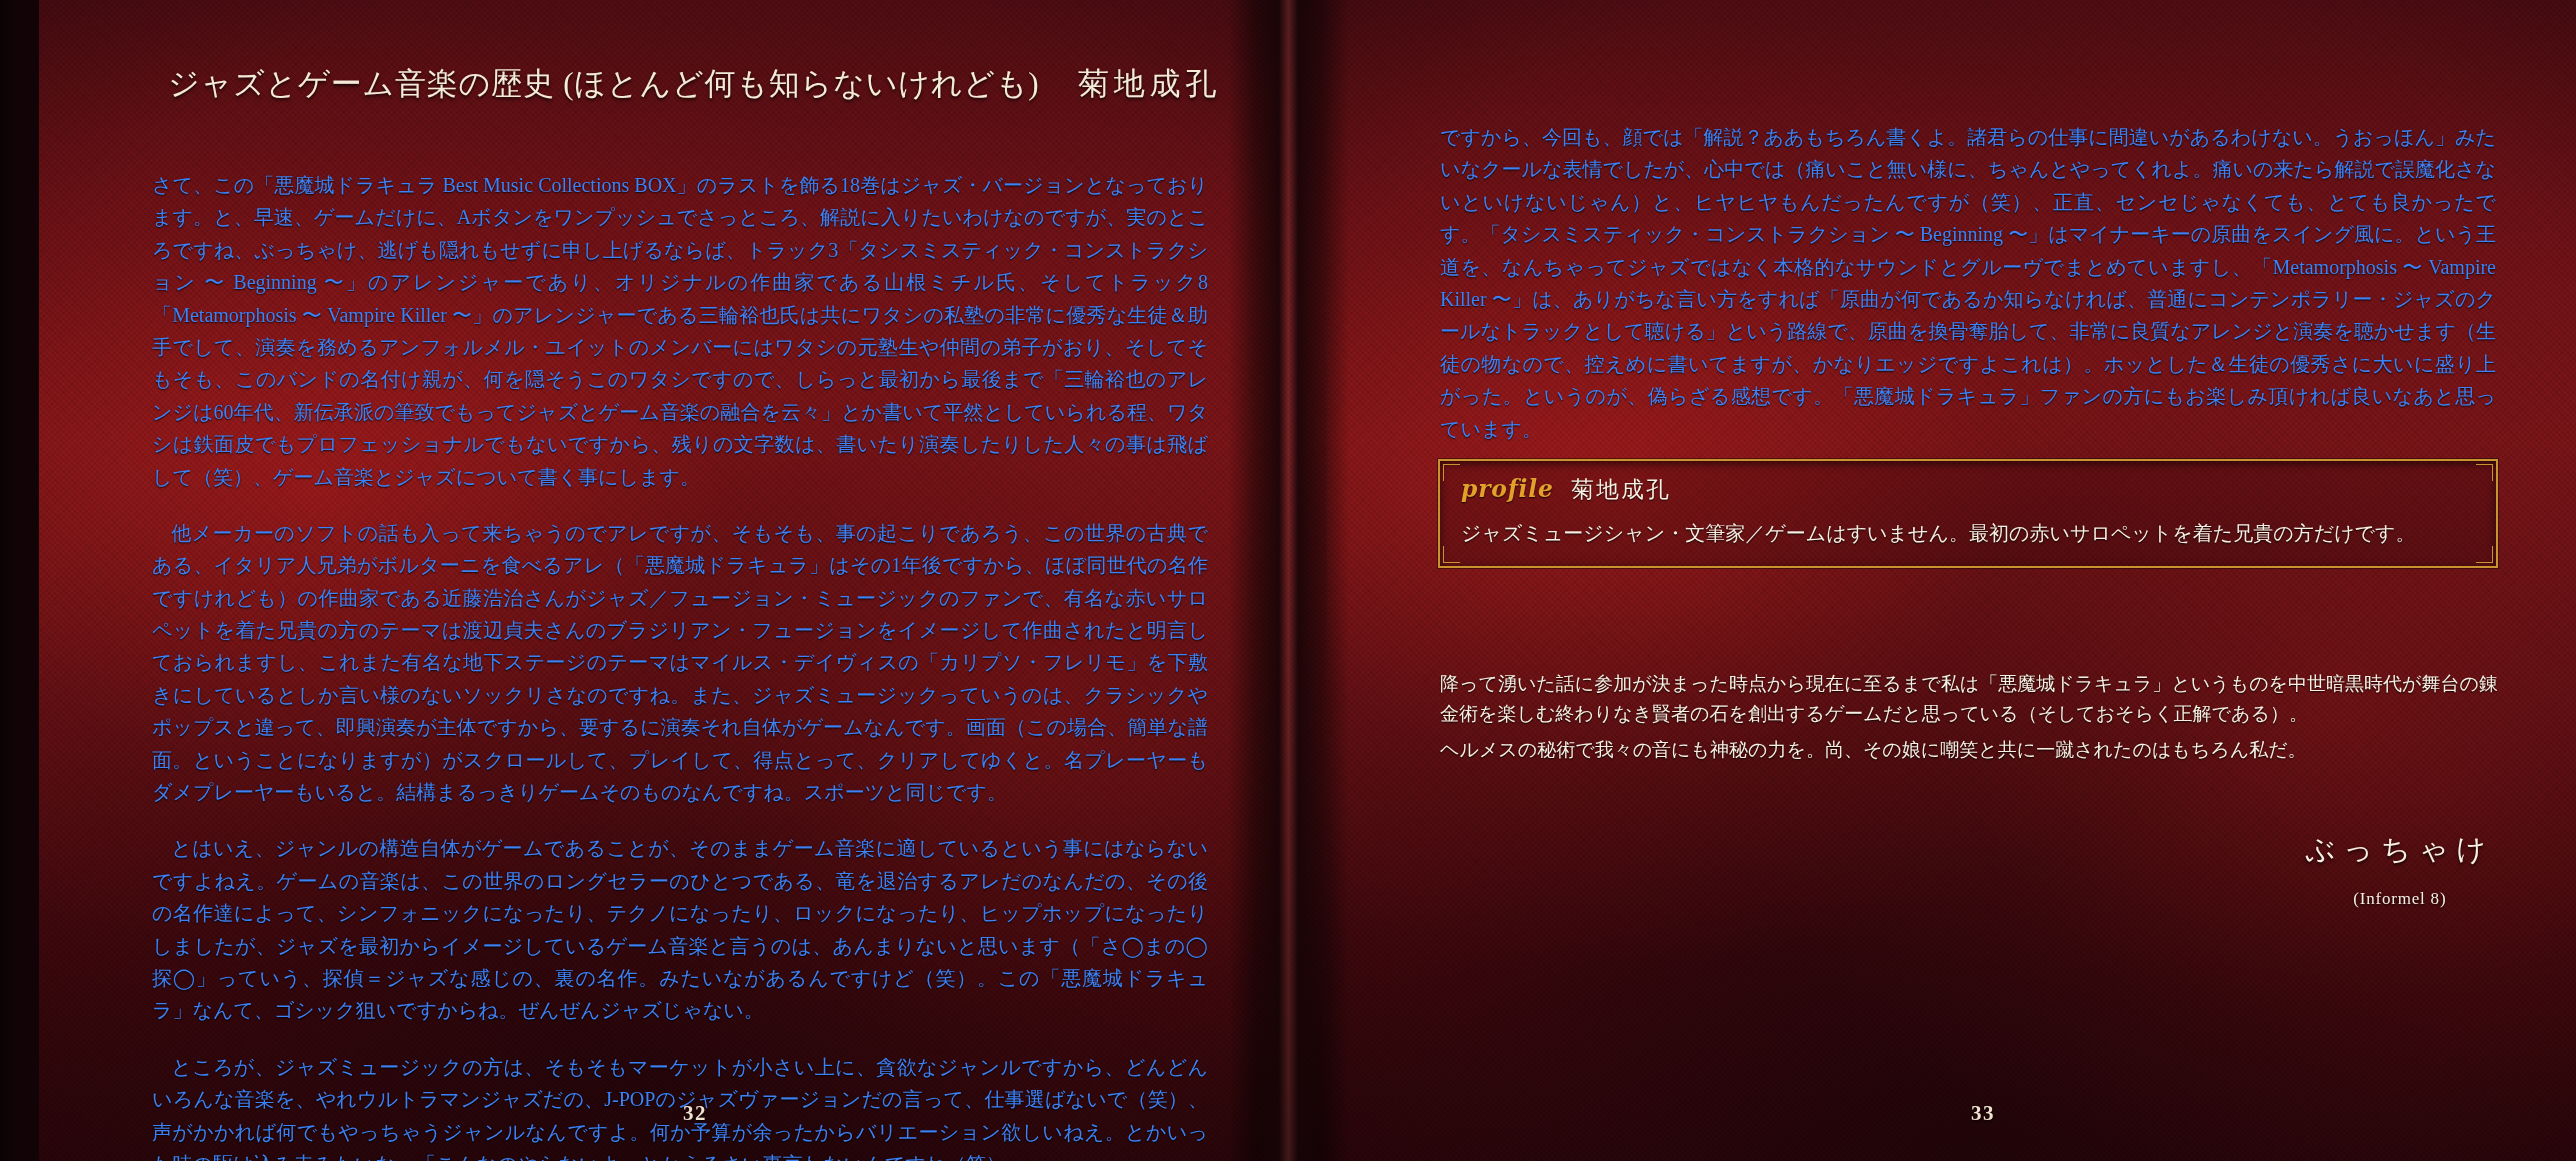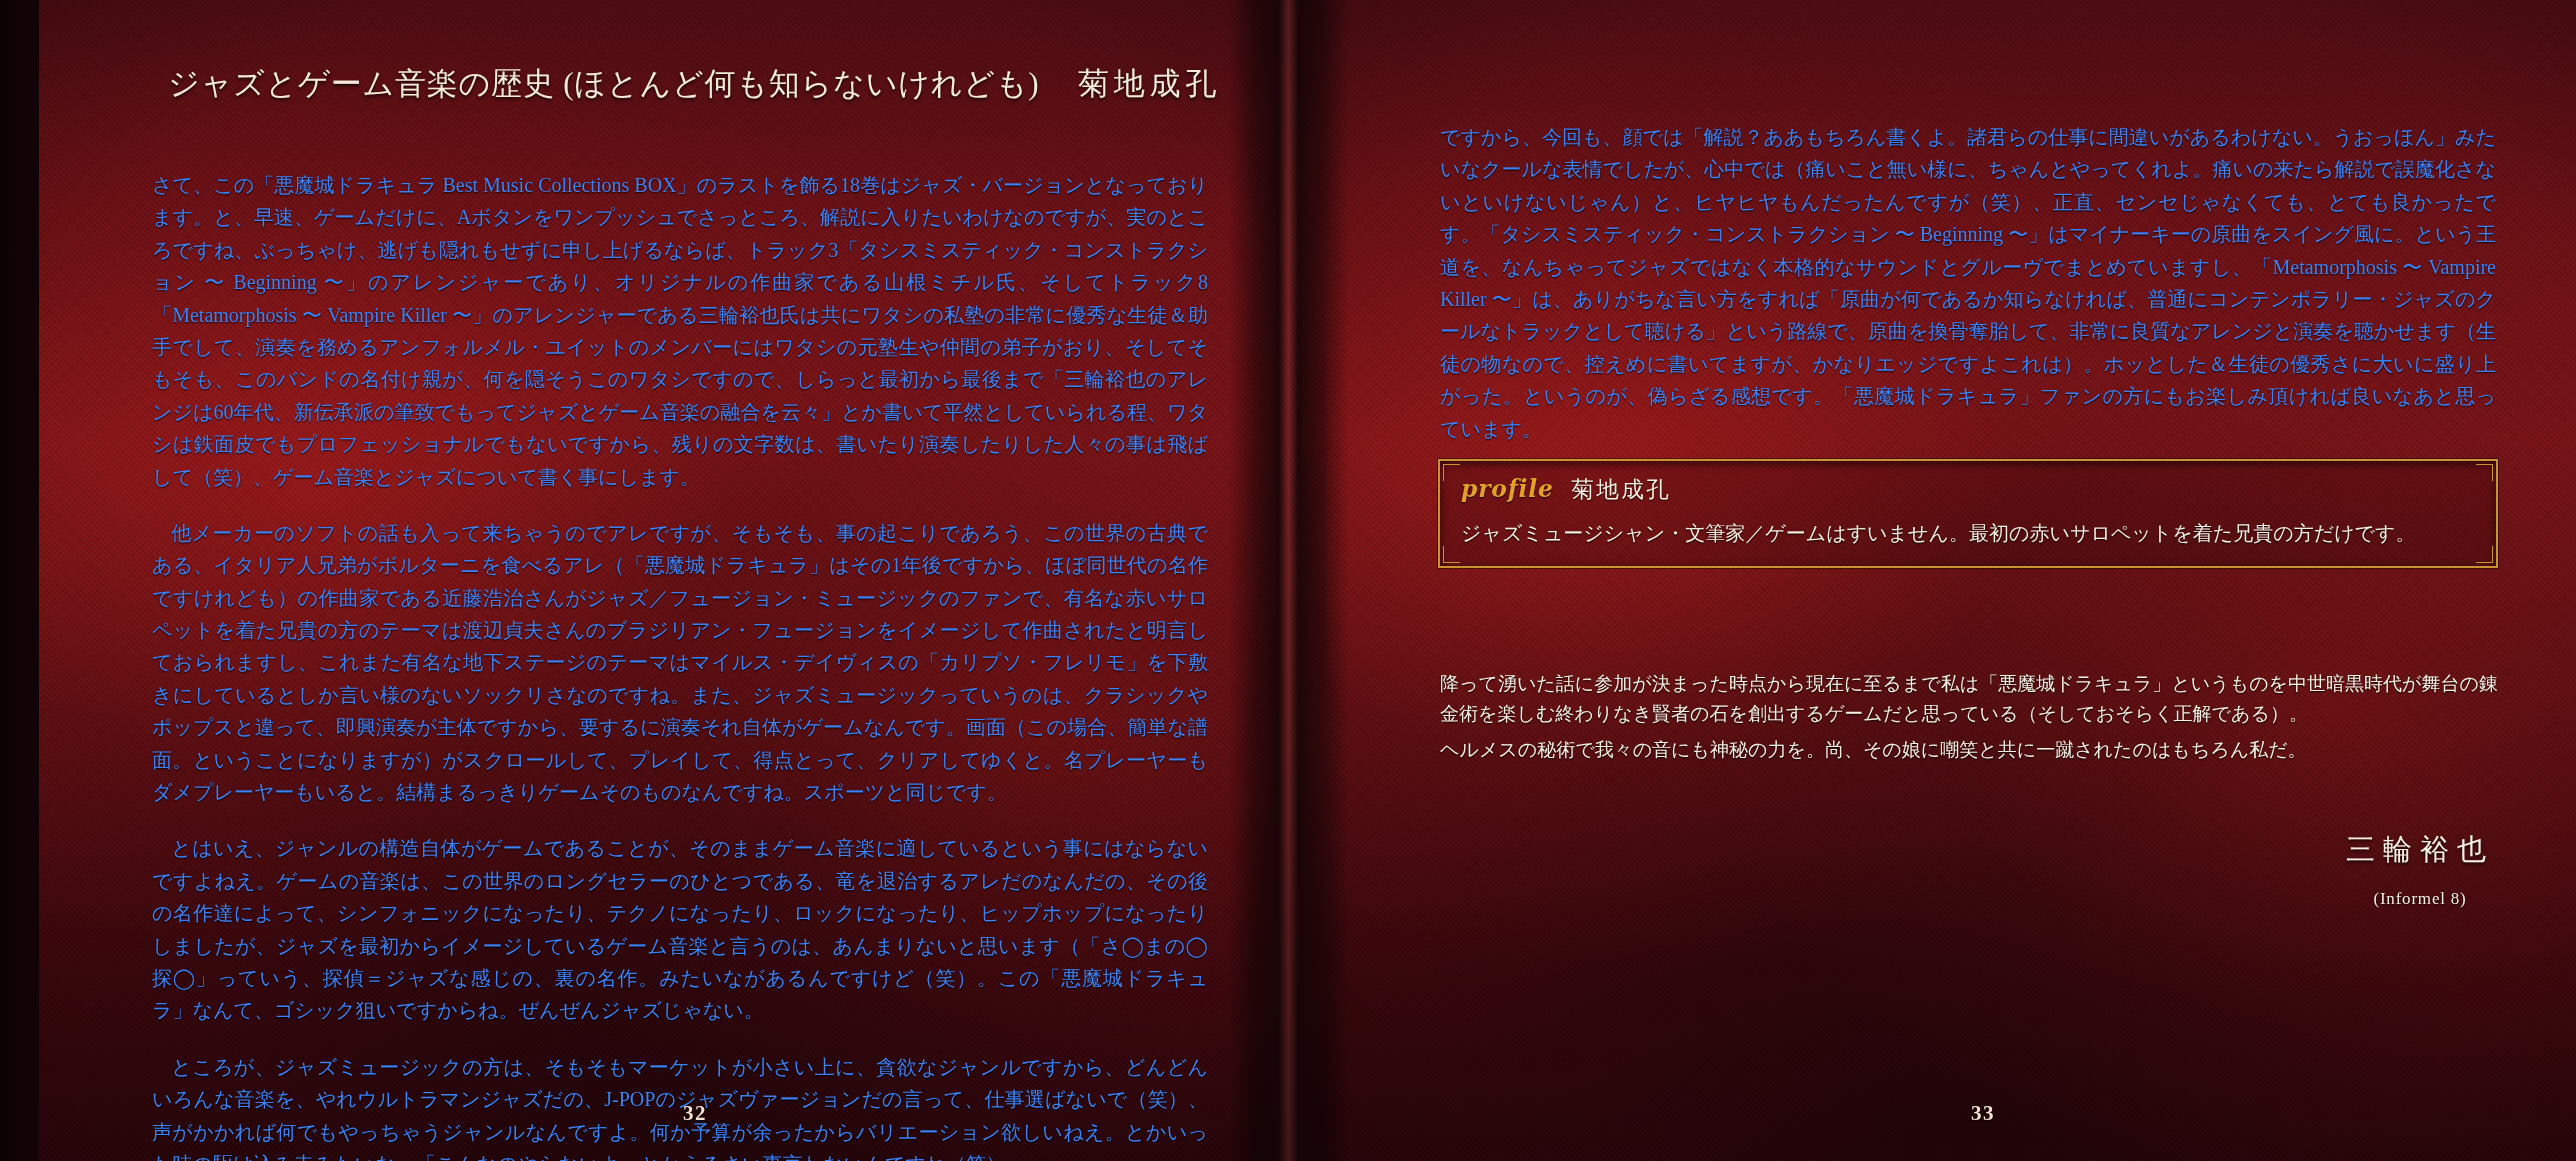--- a/index.html
+++ b/index.html
@@ -271,21 +271,21 @@
         </div>
         <div class="profile-text">ジャズミュージシャン・文筆家／ゲームはすいません。最初の赤いサロペットを着た兄貴の方だけです。</div>
       </div>
 
       <div class="quote-block">
         <p>降って湧いた話に参加が決まった時点から現在に至るまで私は「悪魔城ドラキュラ」というものを中世暗黒時代が舞台の錬金術を楽しむ終わりなき賢者の石を創出するゲームだと思っている（そしておそらく正解である）。</p>
         <p>ヘルメスの秘術で我々の音にも神秘の力を。尚、その娘に嘲笑と共に一蹴されたのはもちろん私だ。</p>
       </div>
 
       <div class="signature">
-        <div class="sig-name">三輪裕也</div>
+        <div class="sig-name">ぶっちゃけ</div>
         <div class="sig-sub">(Informel 8)</div>
       </div>
 
       <div class="folio">33</div>
     </div>
     <div class="vignette"></div>
   </div>
 
   <div class="gutter"></div>
   <div class="edge-left"></div>

